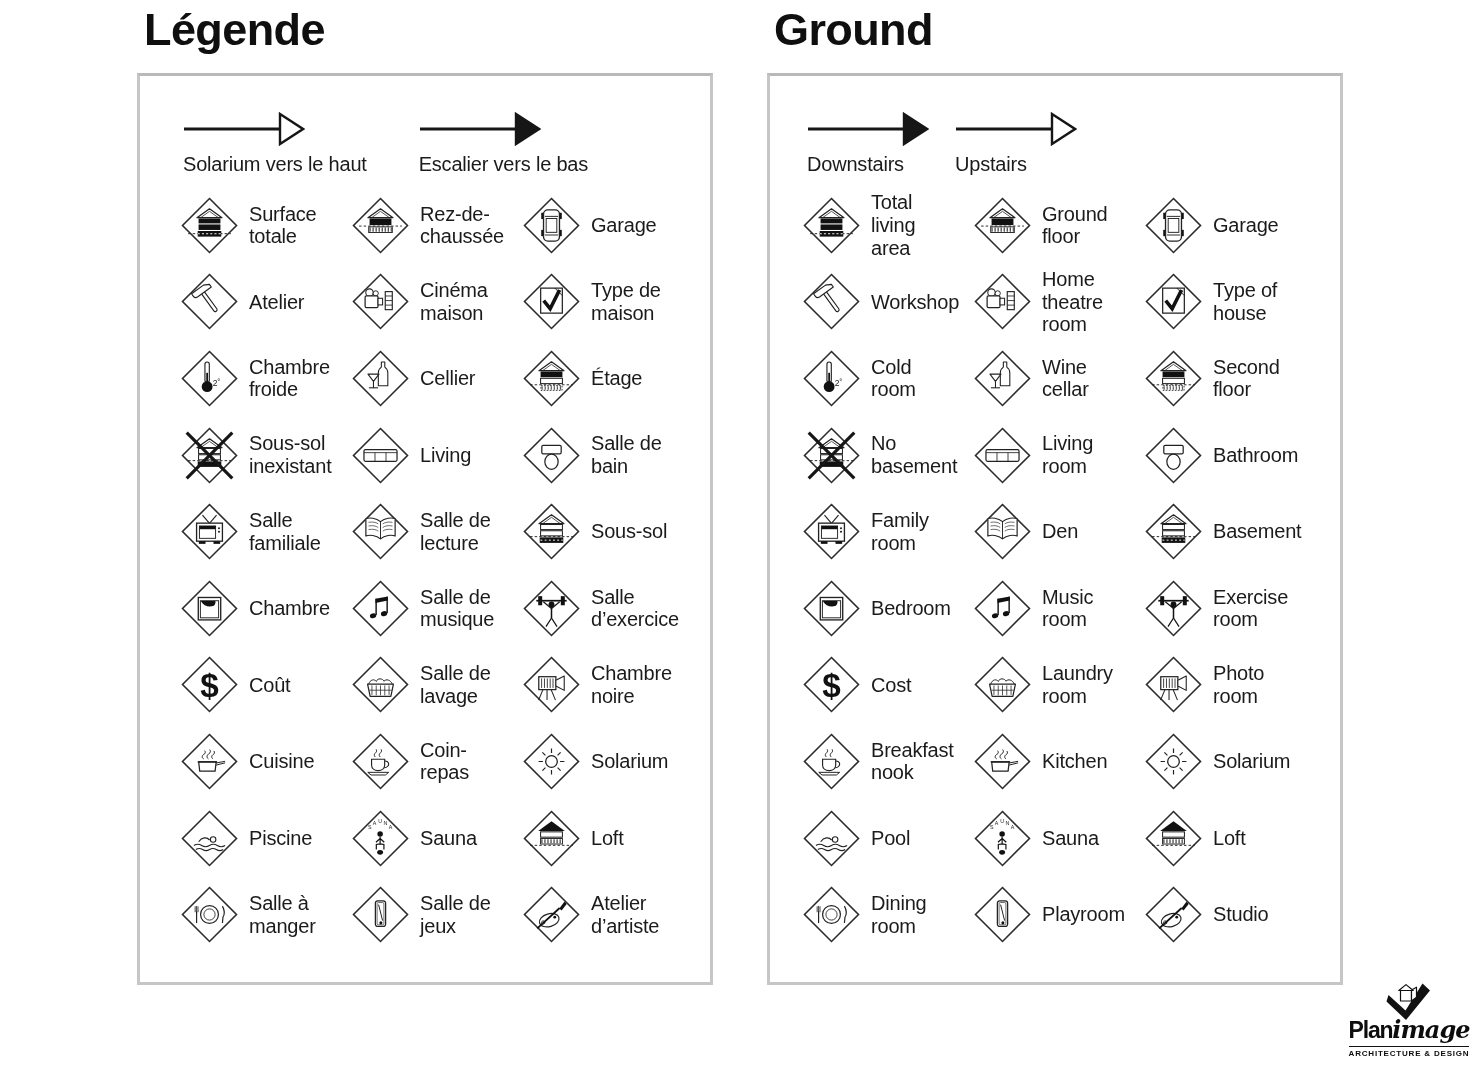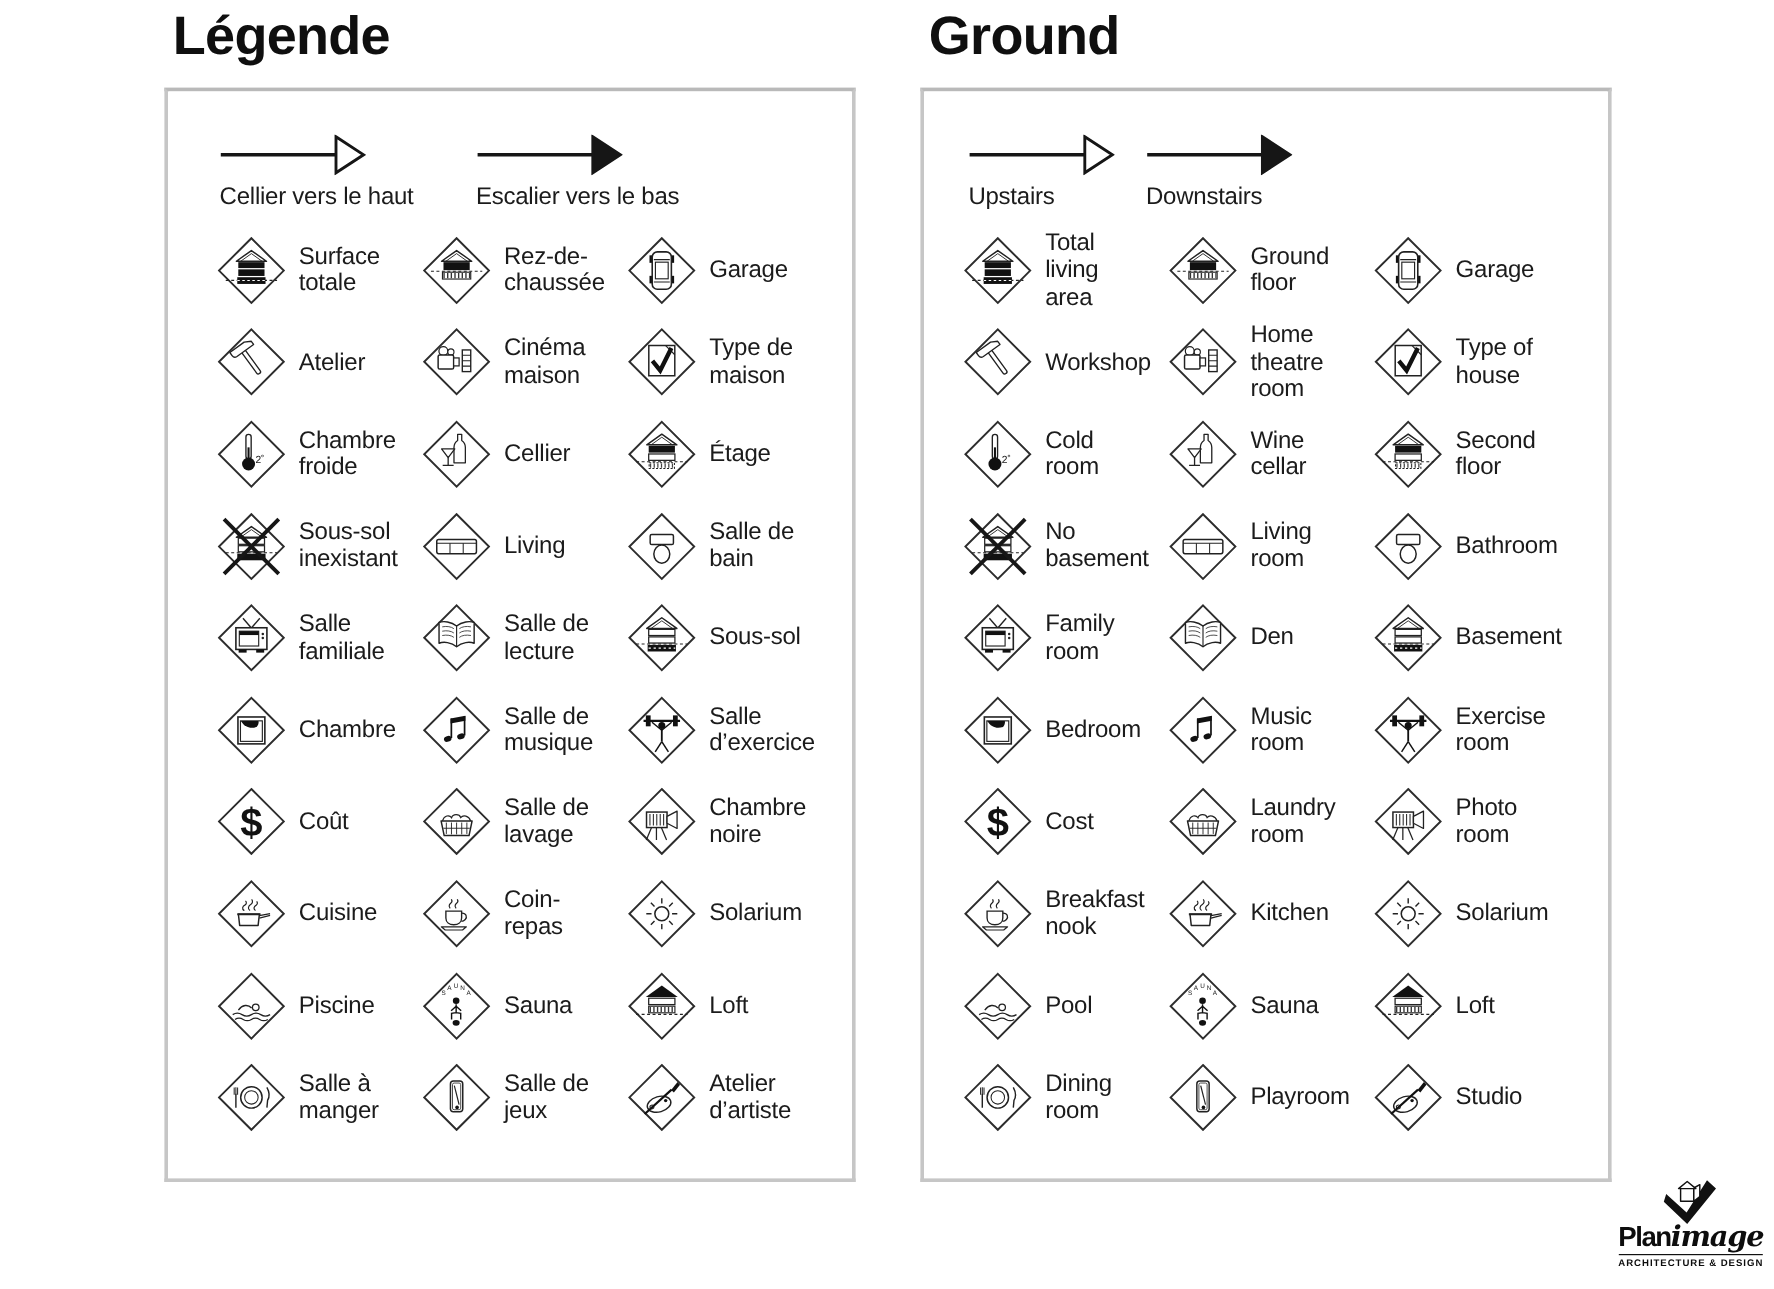--- a/index.html
+++ b/index.html
@@ -322,21 +322,21 @@
 
   <section class="panel panel-fr">
     <h1>Légende</h1>
     <div class="box">
       <div class="arrows">
         <div class="arrow-item">
           <svg width="122" height="34" viewBox="0 0 122 34">
             <line x1="1" y1="17" x2="97" y2="17" stroke="#161616" stroke-width="3"></line>
             <path d="M97 2 L120 17 L97 32 Z" fill="#fff" stroke="#161616" stroke-width="2.4"></path>
           </svg>
-          <div class="lbl">Cellier vers le haut</div>
+          <div class="lbl">Solarium vers le haut</div>
         </div>
         <div class="arrow-item">
           <svg width="122" height="34" viewBox="0 0 122 34">
             <line x1="1" y1="17" x2="97" y2="17" stroke="#161616" stroke-width="3"></line>
             <path d="M97 2 L120 17 L97 32 Z" fill="#161616" stroke="#161616" stroke-width="2.4"></path>
           </svg>
           <div class="lbl">Escalier vers le bas</div>
         </div>
       </div>
       <div class="grid">
@@ -541,30 +541,30 @@
     </div>
   </section>
 
   <section class="panel panel-en">
     <h1>Ground</h1>
     <div class="box">
       <div class="arrows">
         <div class="arrow-item">
           <svg width="122" height="34" viewBox="0 0 122 34">
             <line x1="1" y1="17" x2="97" y2="17" stroke="#161616" stroke-width="3"></line>
-            <path d="M97 2 L120 17 L97 32 Z" fill="#fff" stroke="#161616" stroke-width="2.4"></path>
+            <path d="M97 2 L120 17 L97 32 Z" fill="#161616" stroke="#161616" stroke-width="2.4"></path>
           </svg>
-          <div class="lbl">Upstairs</div>
+          <div class="lbl">Downstairs</div>
         </div>
         <div class="arrow-item">
           <svg width="122" height="34" viewBox="0 0 122 34">
             <line x1="1" y1="17" x2="97" y2="17" stroke="#161616" stroke-width="3"></line>
-            <path d="M97 2 L120 17 L97 32 Z" fill="#161616" stroke="#161616" stroke-width="2.4"></path>
+            <path d="M97 2 L120 17 L97 32 Z" fill="#fff" stroke="#161616" stroke-width="2.4"></path>
           </svg>
-          <div class="lbl">Downstairs</div>
+          <div class="lbl">Upstairs</div>
         </div>
       </div>
       <div class="grid">
           <div class="cell">
             <svg class="sym" viewBox="0 0 60 60">
               <use href="#g-total-area"></use>
             </svg>
             <div class="cell-label">Total
 living
 area</div>

